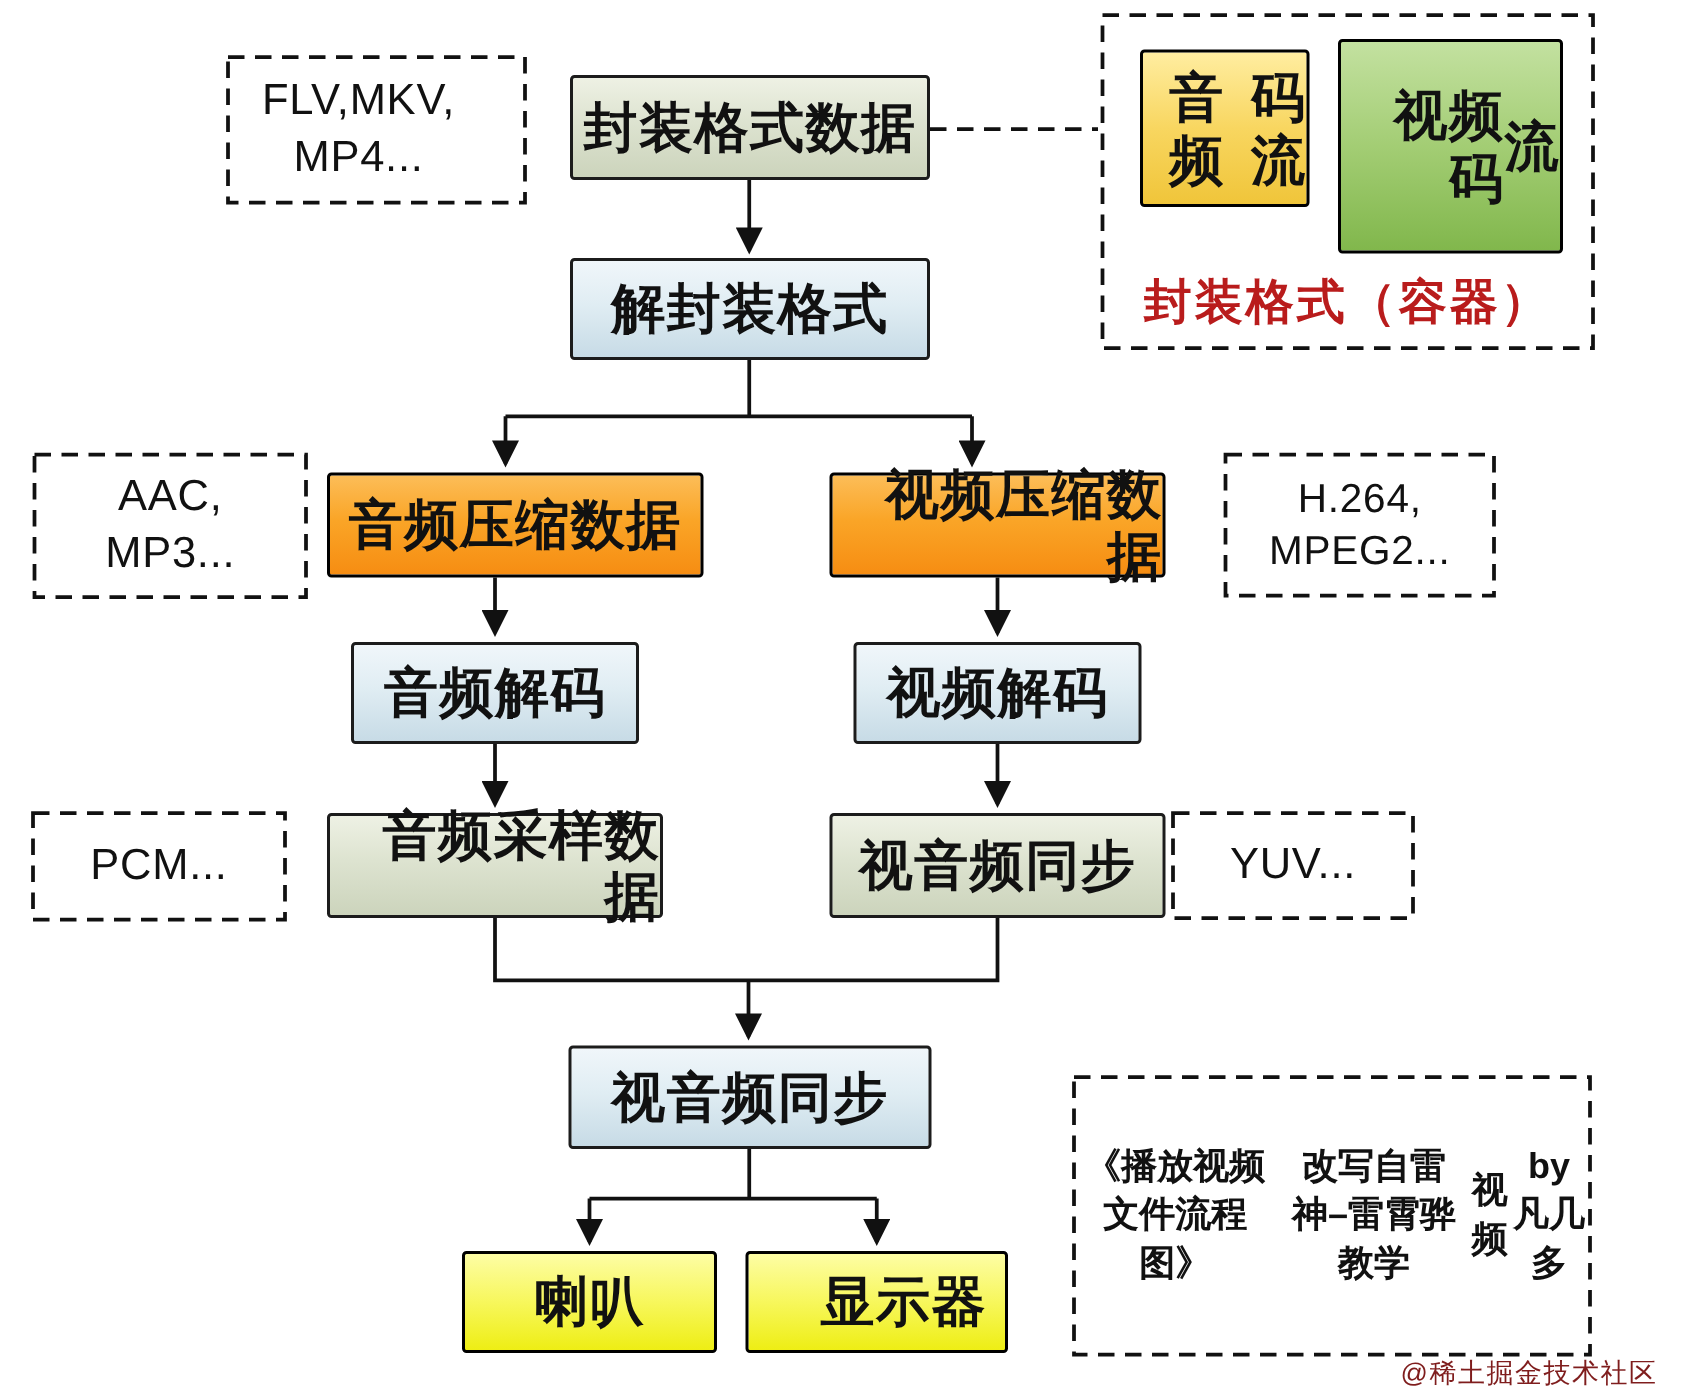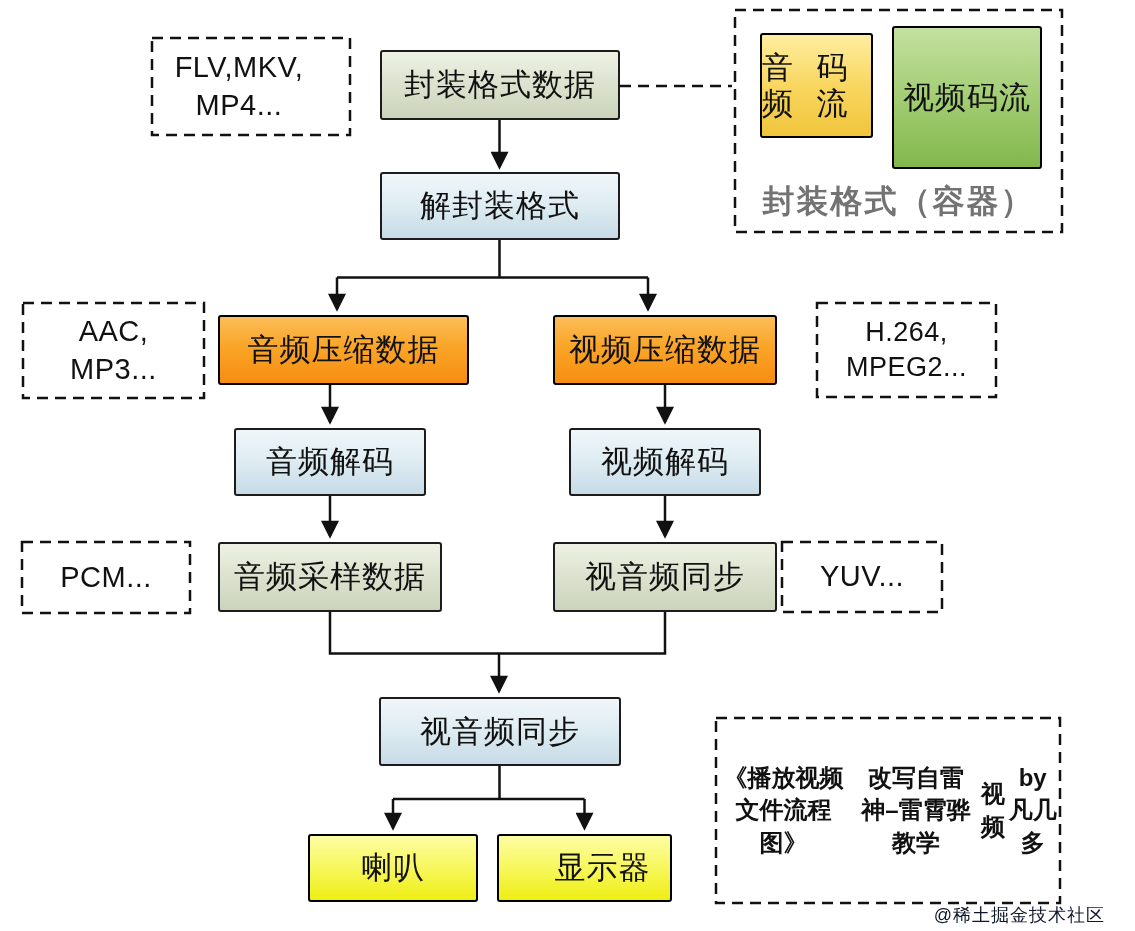--- a/index.html
+++ b/index.html
@@ -14,25 +14,25 @@
   }
   svg.wires { position: absolute; left: 0; top: 0; z-index: 1; }
   .node {
     position: absolute;
     z-index: 2;
     display: flex;
     align-items: center;
     justify-content: center;
     border: 2px solid #1c1c1c;
     border-radius: 3px;
-    font-size: 31px;
-    font-weight: 400;
+    font-size: 36px;
+    font-weight: 700;
     letter-spacing: 1px;
     box-sizing: border-box;
-    text-align: left;
+    text-align: right;
     line-height: 1.15;
   }
   .node .stack { display: flex; flex-direction: row; align-items: center; }
   .metal  { background: linear-gradient(180deg, #eef1e4 0%, #dde3d0 45%, #ccd4bc 100%); }
   .blue   { background: linear-gradient(180deg, #f0f6fa 0%, #e0edf3 45%, #c7dbe6 100%); }
   .orange { background: linear-gradient(180deg, #fcbd58 0%, #faa527 45%, #f68d12 100%); border-color: #000; }
   .gold   { background: linear-gradient(180deg, #ffeda0 0%, #f8d660 50%, #f0c53a 100%); border-color: #000; }
   .green  { background: linear-gradient(180deg, #c3e1a0 0%, #a3cd74 50%, #81b74c 100%); border-color: #000; }
   .yellow { background: linear-gradient(180deg, #fdfda4 0%, #f7f75c 50%, #eeee14 100%); border-color: #000; }
   .annot {
@@ -49,41 +49,41 @@
     box-sizing: border-box;
   }
   .annot.small { font-size: 27px; }
   .container-label {
     position: absolute;
     z-index: 2;
     text-align: center;
     font-size: 32px;
     font-weight: 600;
     letter-spacing: 2px;
-    color: #737373;
+    color: #b91c1c;
   }
   .credit {
     position: absolute;
     z-index: 2;
     display: flex;
     align-items: center;
     justify-content: center;
     font-size: 24px;
     font-weight: 700;
     line-height: 1.35;
     text-align: center;
     box-sizing: border-box;
   }
   .watermark {
     position: absolute;
     z-index: 2;
     right: 30px;
     bottom: 4px;
     font-size: 18px;
-    color: #0f172a;
+    color: #7f1d1d;
     letter-spacing: 1px;
   }
 </style>
 </head>
 <body>
 
 <div class="canvas">
 
   <svg class="wires" width="1135" height="931" viewBox="0 0 1135 931">
     <defs>

